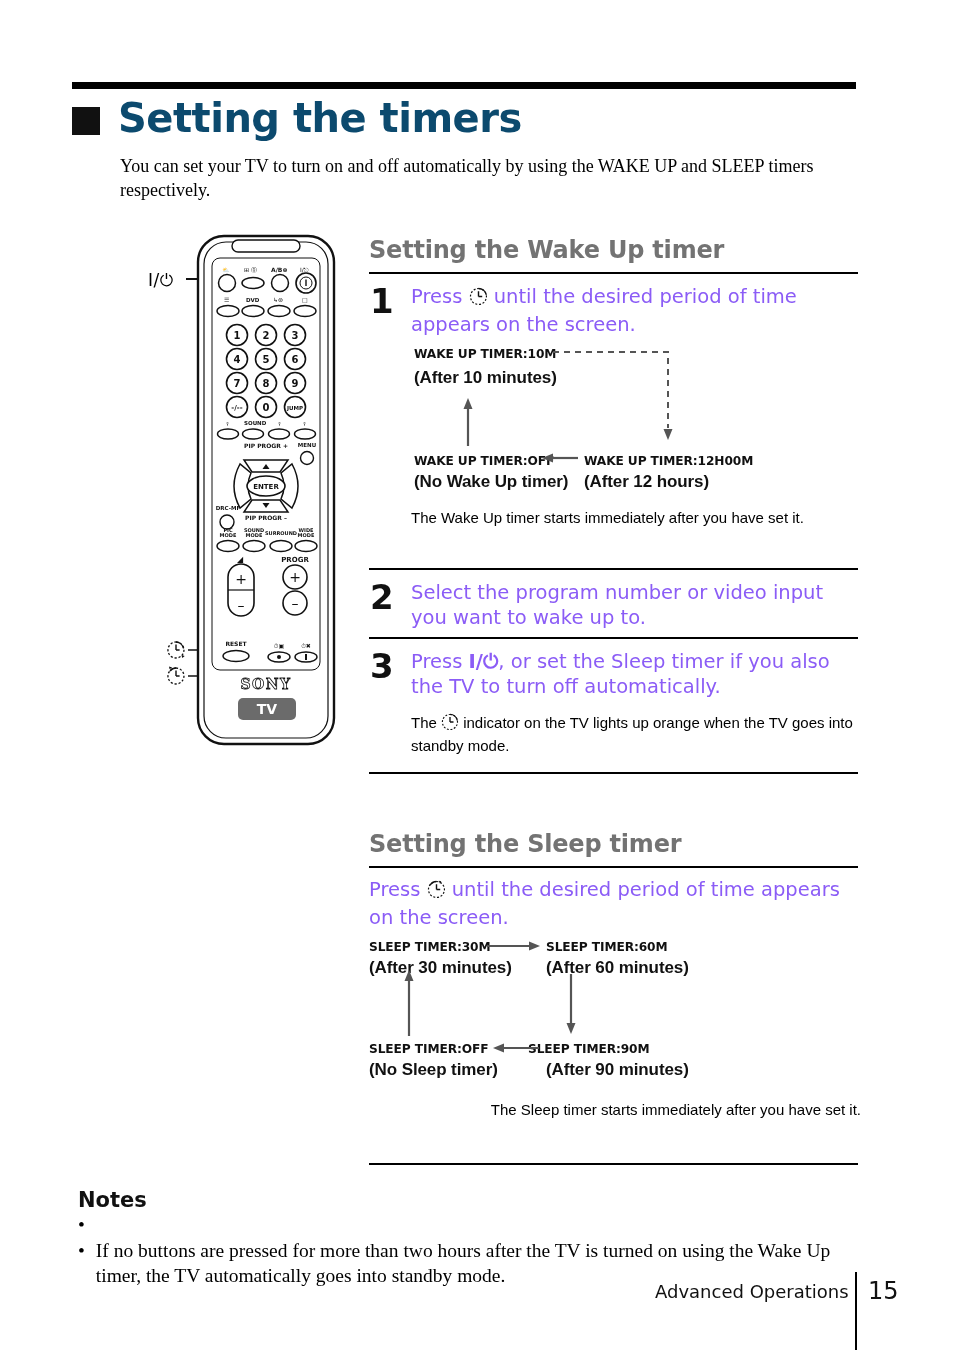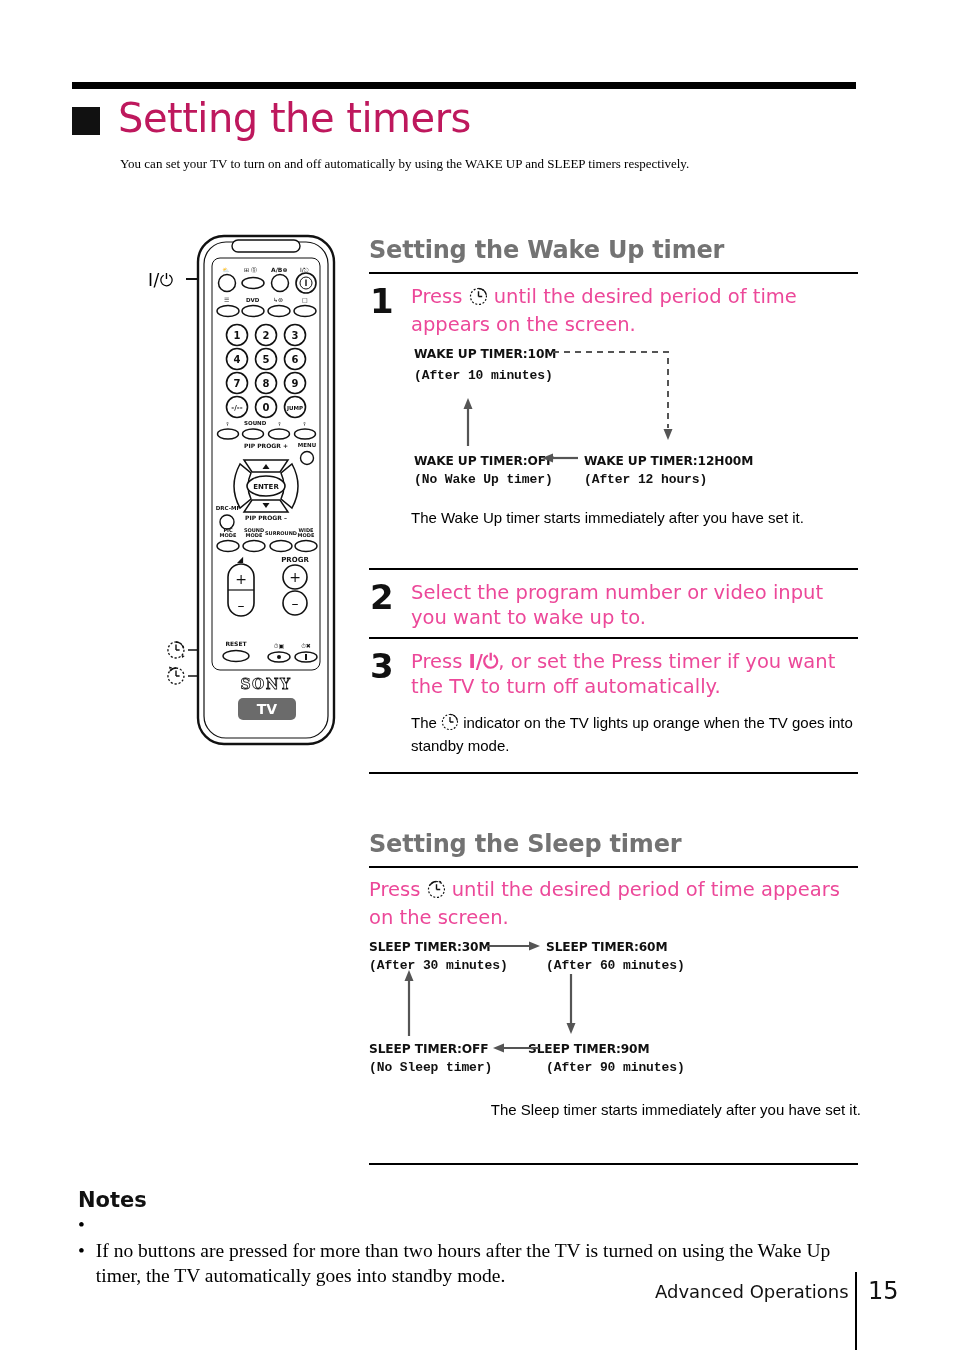--- a/index.html
+++ b/index.html
@@ -30,31 +30,31 @@
     align-items: center;
     gap: 18px;
   }
   .title-square {
     width: 28px; height: 28px;
     background: #111;
     margin-top: 6px;
   }
   .page-title {
     font-family: "DejaVu Sans", sans-serif;
-    font-weight: normal;
+    font-weight: bold;
     font-size: 40px;
     letter-spacing: -0.5px;
     line-height: 1;
-    color: #be185d;
+    color: #0c4a6e;
   }
   .intro {
     position: absolute;
     left: 120px; top: 155px;
     width: 740px;
-    font-size: 13px;
+    font-size: 18px;
     line-height: 1.33;
   }
 
   
   .remote-wrap {
     position: absolute;
     left: 140px; top: 232px;
     width: 220px; height: 520px;
   }
   .callout-power {
@@ -94,21 +94,21 @@
     font-weight: bold;
     font-size: 34px;
     color: #111;
     line-height: 1;
   }
   .step-text {
     position: absolute;
     font-family: "DejaVu Sans", sans-serif;
     font-size: 19.5px;
     line-height: 1.28;
-    color: #ec4899;
+    color: #8b5cf6;
   }
   .body-serif {
     position: absolute;
     font-family: Liberation Sans, sans-serif;
     font-size: 15px;
     line-height: 1.32;
     color: #000;
   }
 
   
@@ -116,23 +116,23 @@
     position: absolute;
     font-family: "DejaVu Sans", sans-serif;
     font-weight: bold;
     font-size: 12.2px;
     color: #111;
     white-space: nowrap;
     letter-spacing: -0.1px;
   }
   .flow-sub {
     position: absolute;
-    font-family: Liberation Mono, monospace;
-    font-weight: bold;
-    font-size: 13px;
+    font-family: Liberation Sans, sans-serif;
+    font-weight: bold;
+    font-size: 17px;
     color: #111;
     white-space: nowrap;
     letter-spacing: -0.1px;
   }
 
   
   .notes-head {
     position: absolute;
     left: 78px; top: 1188px;
     font-family: "DejaVu Sans", sans-serif;
@@ -382,21 +382,21 @@
 
 <div class="hrule" style="left:369px; top:568px; width:489px;"></div>
 
 <div class="step-num" style="left:370px; top:580px;">2</div>
 <div class="step-text" style="left:411px; top:581px; width:450px;">Select the program number or video input you want to wake up to.</div>
 
 <div class="hrule" style="left:369px; top:637px; width:489px;"></div>
 
 <div class="step-num" style="left:370px; top:649px;">3</div>
 <div class="step-text" style="left:411px; top:650px; width:450px;">
-  <span>Press </span><span style="font-weight:bold">I/⏻</span><span>, or set the Press timer if you want the TV to turn off automatically.</span>
+  <span>Press </span><span style="font-weight:bold">I/⏻</span><span>, or set the Sleep timer if you also the TV to turn off automatically.</span>
 </div>
 
 <div class="body-serif" style="left:411px; top:713px; width:450px;">
   <span>The </span><span class="icon-inline"><svg width="18" height="18" viewBox="0 0 20 20">
         <path d="M10 1.6 A8.4 8.4 0 1 1 9.9 1.6" fill="none" stroke="#111" stroke-width="1.25" stroke-dasharray="2.1 1.8"></path>
         <path d="M10 1.6 A8.4 8.4 0 0 1 18.2 8.4" fill="none" stroke="#111" stroke-width="1.4"></path>
         <path d="M10 10 L10 4.4 M10 10 L13.9 10" stroke="#111" stroke-width="1.5" fill="none"></path>
       </svg></span><span> indicator on the TV lights up orange when the TV goes into standby mode.</span>
 </div>
 

